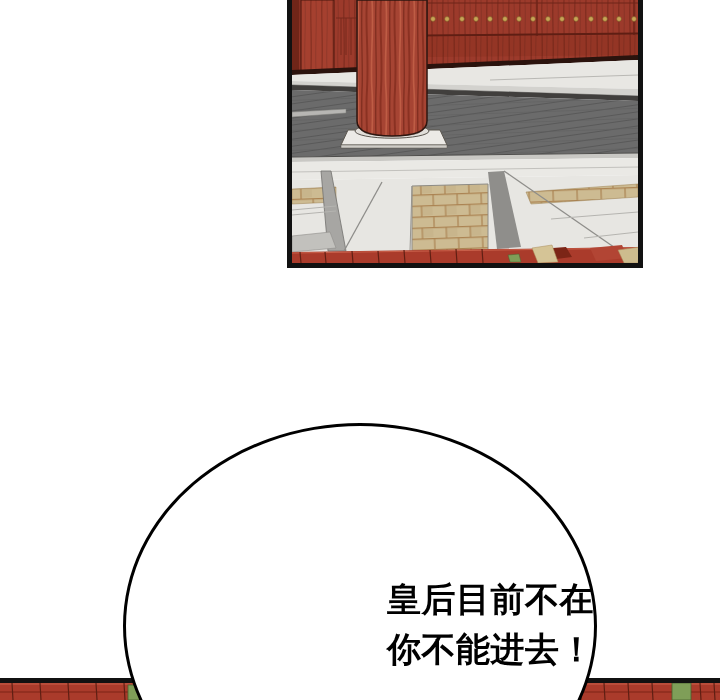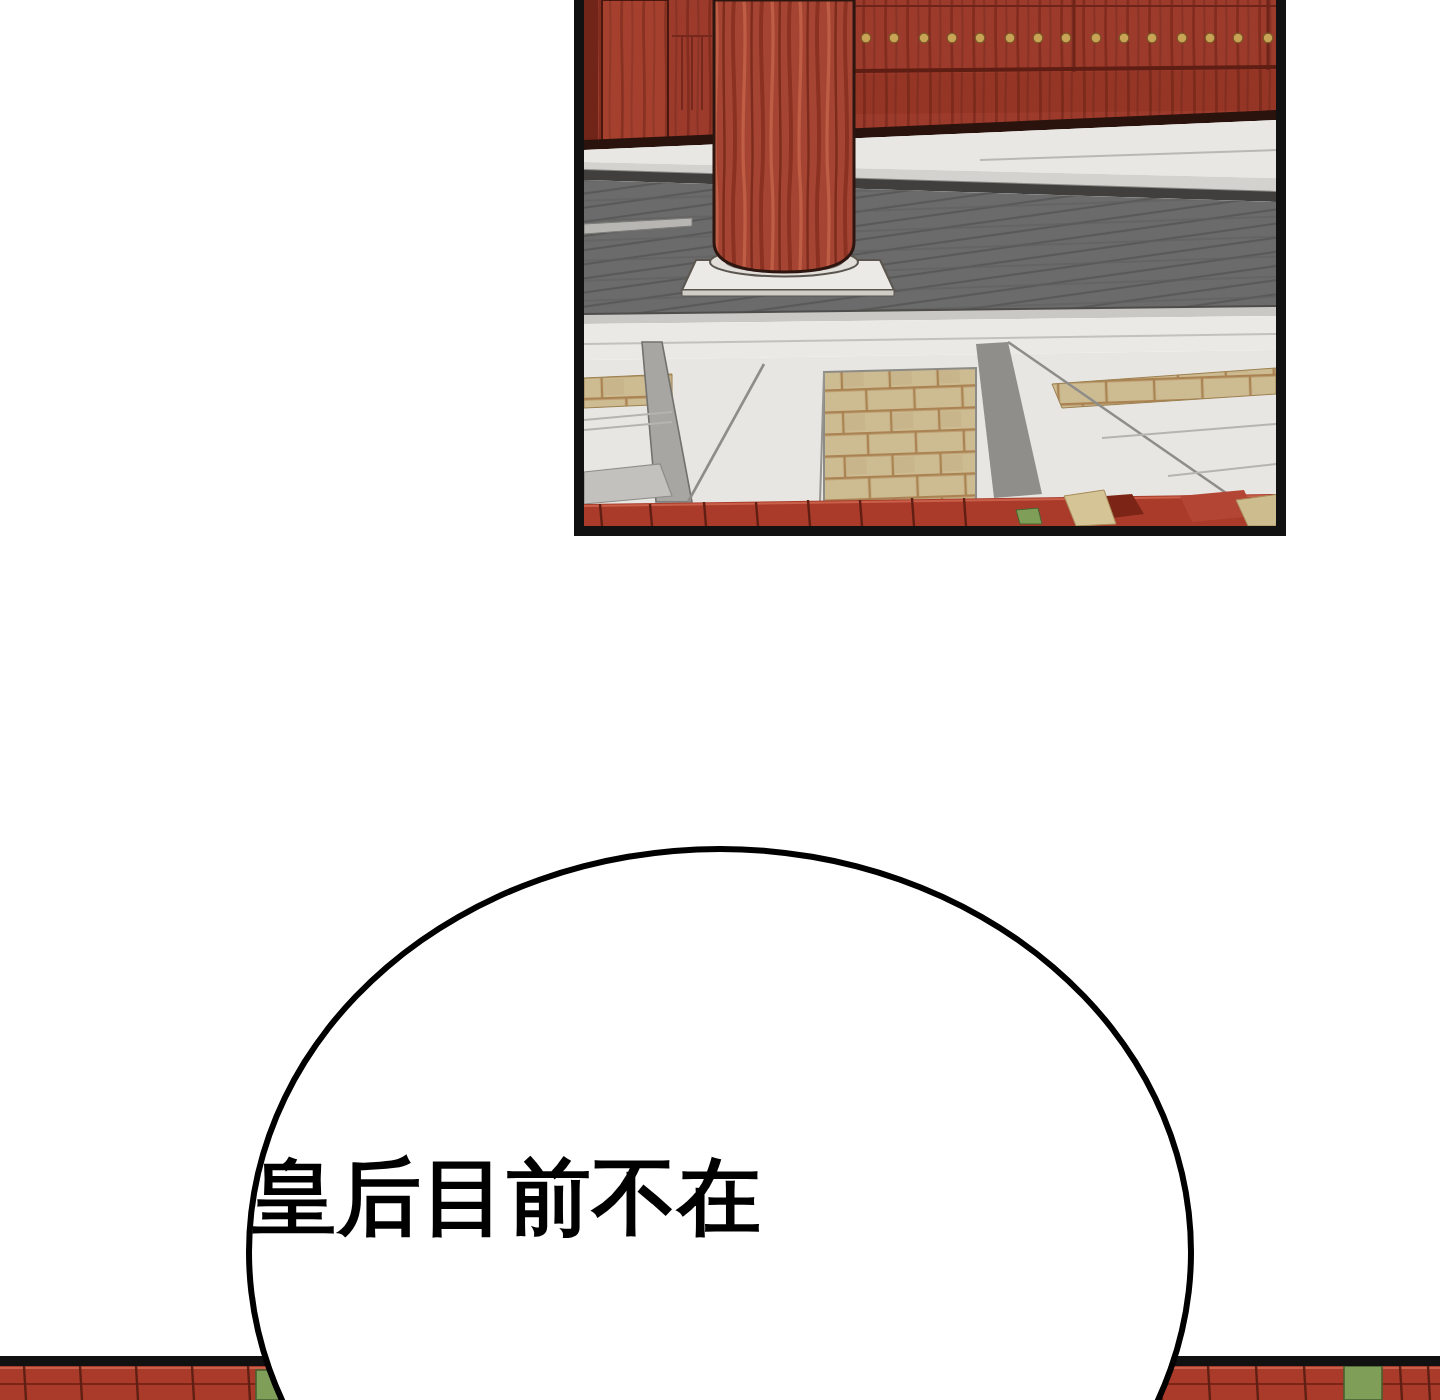--- a/index.html
+++ b/index.html
@@ -6,22 +6,22 @@
   .page{position:relative;width:720px;height:700px;background:#ffffff;overflow:hidden;
         font-family:"Liberation Sans","DejaVu Sans",sans-serif;}
   .panel-top{position:absolute;left:287px;top:0;width:356px;height:268px;box-sizing:border-box;
              border:5px solid #111;border-top:none;background:#fff;}
   .panel-top svg{display:block;}
   .panel-bottom{position:absolute;left:0;top:678px;width:720px;height:22px;box-sizing:border-box;
                 border-top:5px solid #111;background:#aa3b2b;}
   .panel-bottom svg{display:block;}
   .bubble{position:absolute;left:123px;top:423px;width:474px;height:406px;box-sizing:border-box;
           background:#ffffff;border:3px solid #000;border-radius:50%;z-index:2;}
-  .bubble-text{position:absolute;left:0;right:0;top:148px;text-align:left;color:#000;
-               font-size:42px;font-weight:700;line-height:50px;letter-spacing:0.5px;}
+  .bubble-text{position:absolute;left:0;right:0;top:148px;text-align:right;color:#000;
+               font-size:34px;font-weight:700;line-height:50px;letter-spacing:0.5px;}
 </style>
 </head>
 <body>
 
 <div class="page">
 
   <div class="panel-top">
     <svg width="346" height="263" viewBox="292 0 346 263">
       <defs>
         <pattern id="hatch" width="8" height="7" patternUnits="userSpaceOnUse" patternTransform="rotate(-8)">
@@ -148,16 +148,17 @@
       <line x1="0" y1="9" x2="720" y2="9" stroke="#7c2517" stroke-width="1"></line>
       <path d="M12,0 L13,17 M40,0 L41,17 M68,0 L69,17 M96,0 L97,17 M124,0 L125,17 M580,0 L581,17 M604,0 L605,17 M628,0 L629,17 M652,0 L653,17 M700,0 L701,17 M714,0 L715,17" stroke="#5f1f13" stroke-width="1.2"></path>
       <rect x="128" y="2" width="19" height="15" fill="#7f9e58" stroke="#4a6030" stroke-width="0.8"></rect>
       <rect x="672" y="0" width="19" height="17" fill="#7f9e58" stroke="#4a6030" stroke-width="0.8"></rect>
     </svg>
   </div>
 
   <div class="bubble">
     <div class="bubble-text">
       <div>皇后目前不在</div>
+      <div>你不能进去！</div>
     </div>
   </div>
 
 </div>
 
 </body></html>

